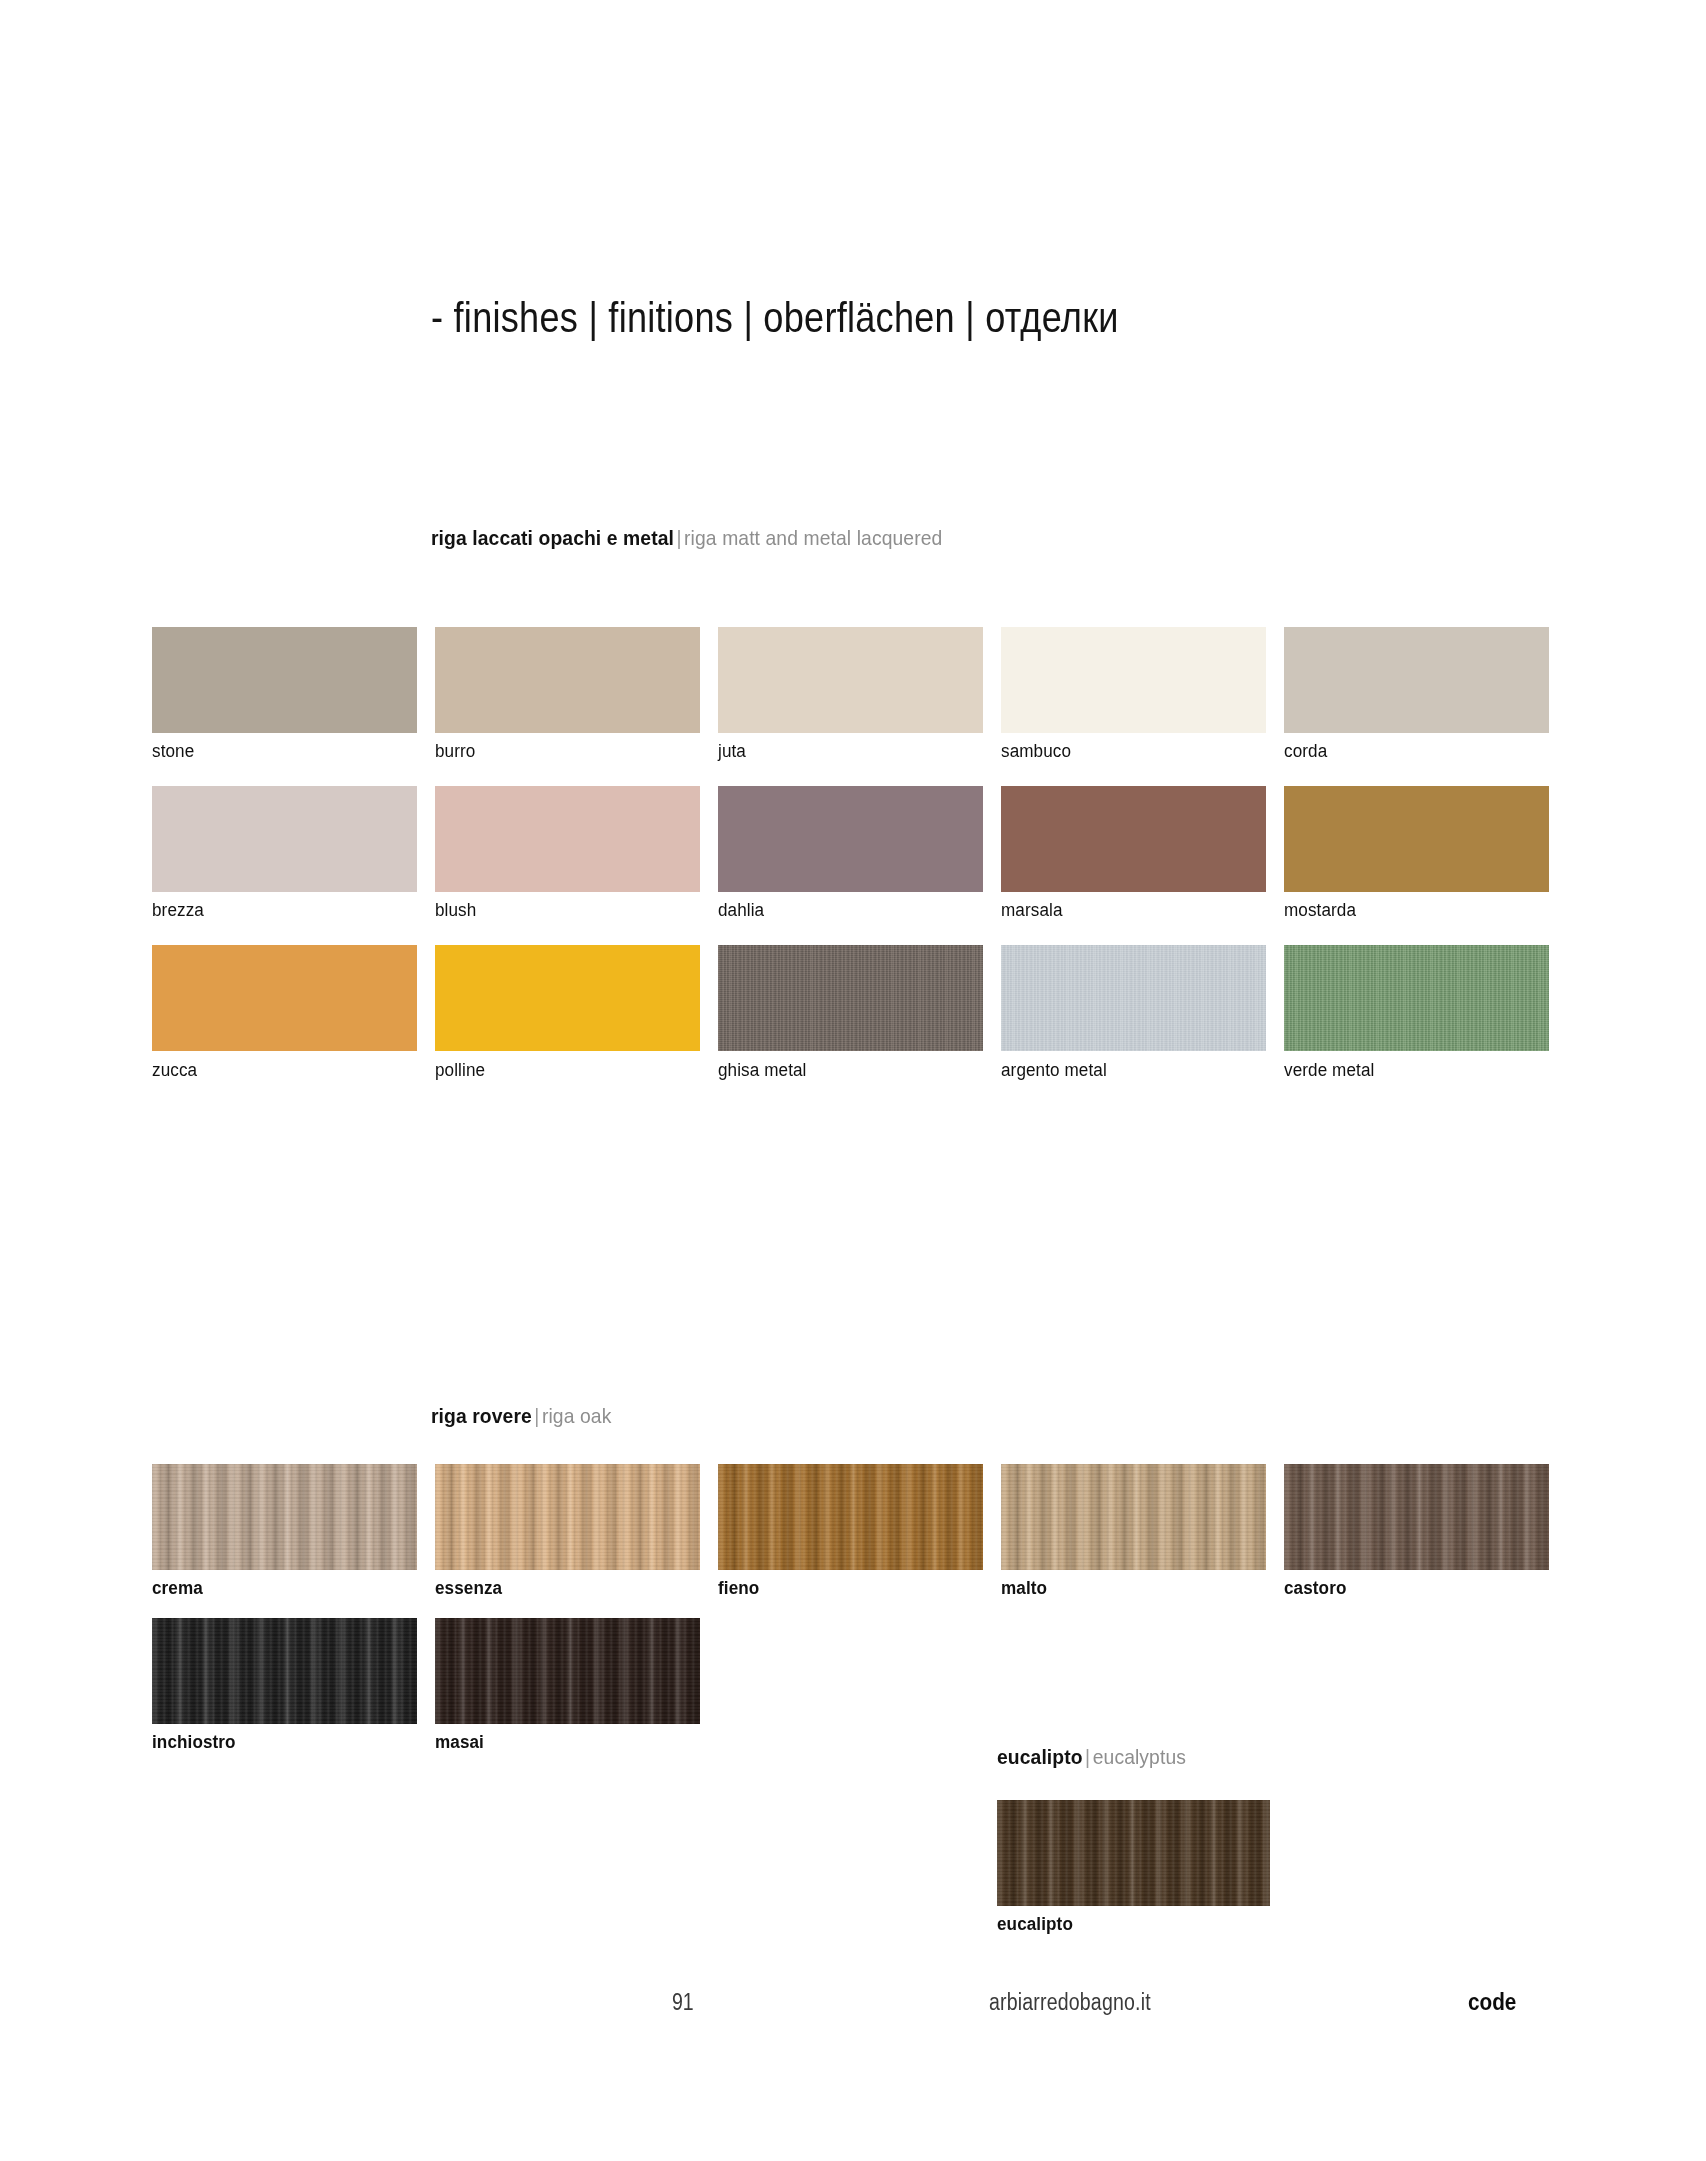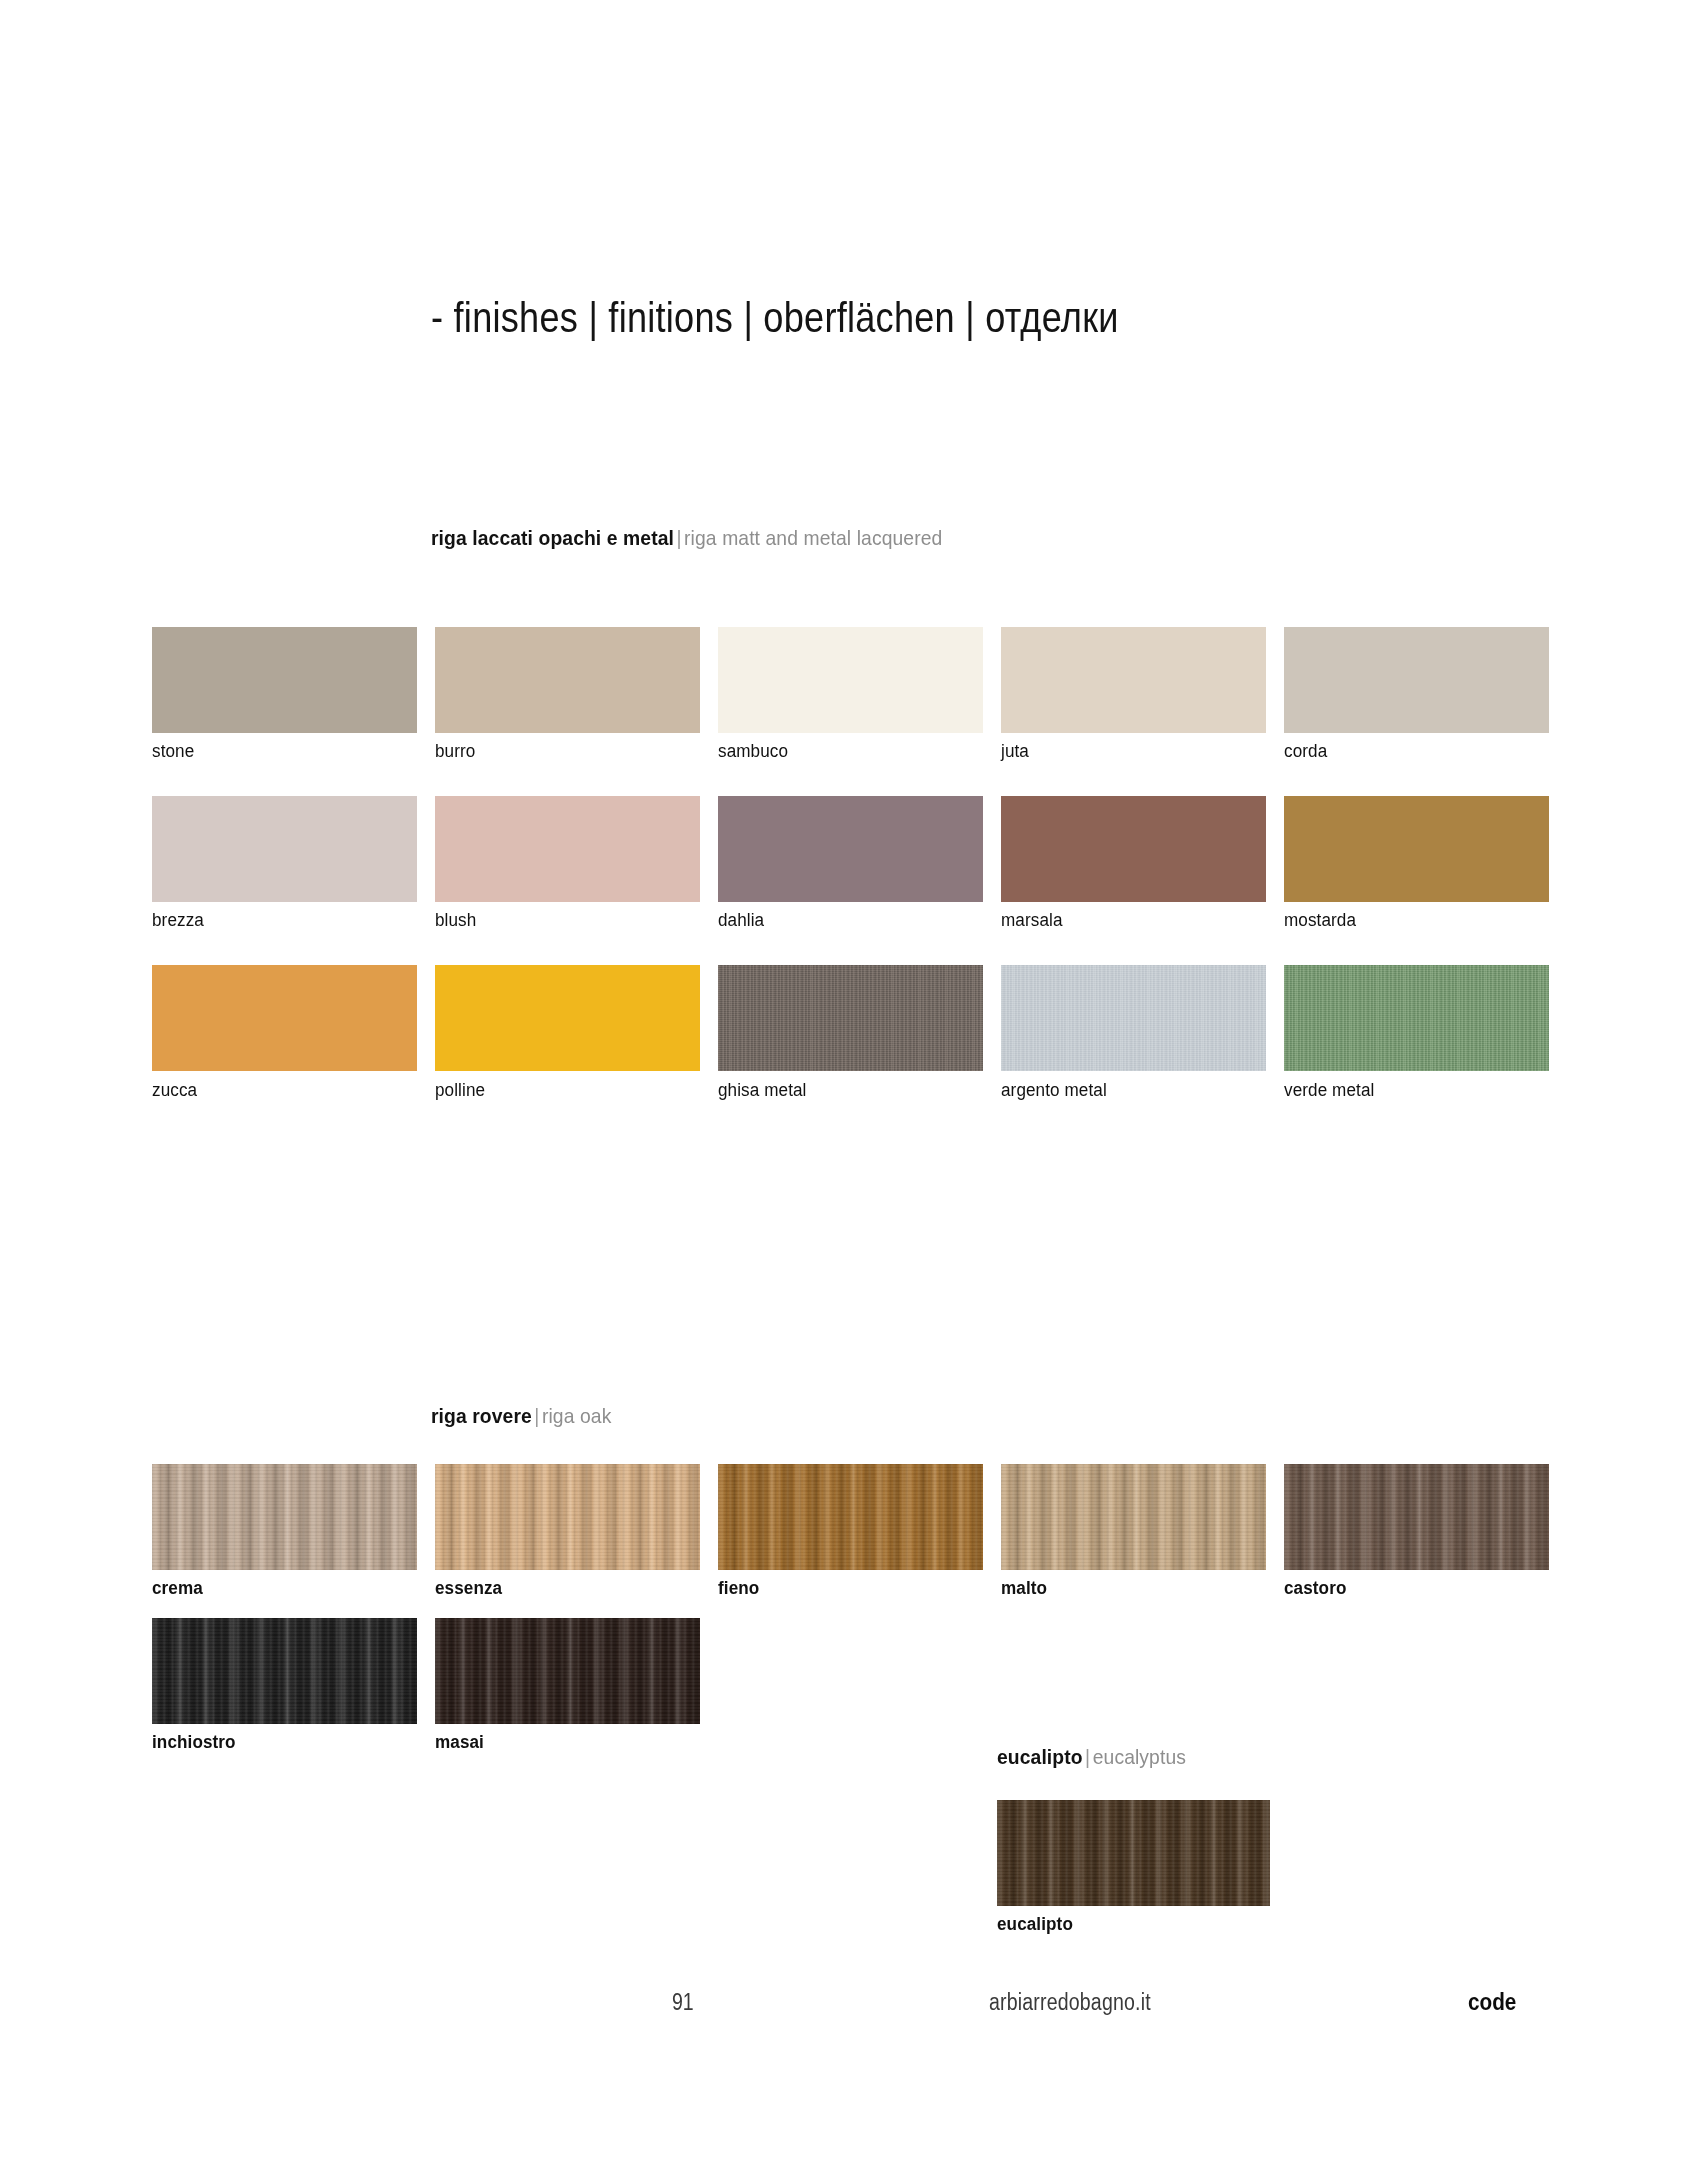--- a/index.html
+++ b/index.html
@@ -87,21 +87,21 @@
     white-space: nowrap;
     transform: scaleX(0.95);
     transform-origin: left center;
   }
   .swatch-label.bold { font-weight: bold; }
 
   
   #grid-laccati {
     left: 152px;
     top: 627px;
-    row-gap: 34px;
+    row-gap: 24px;
   }
   #grid-laccati .swatch-chip { height: 106px; }
 
   
   #grid-rovere {
     left: 152px;
     top: 1464px;
     row-gap: 19px;
   }
   #grid-rovere .swatch-chip { height: 106px; }
@@ -201,26 +201,26 @@
   <div class="swatch-grid" id="grid-laccati">
       <div class="swatch-cell">
         <div class="swatch-chip" style="background-color: rgb(176, 166, 152); position: relative; overflow: hidden;"></div>
         <div class="swatch-label">stone</div>
       </div>
       <div class="swatch-cell">
         <div class="swatch-chip" style="background-color: rgb(203, 186, 166); position: relative; overflow: hidden;"></div>
         <div class="swatch-label">burro</div>
       </div>
       <div class="swatch-cell">
+        <div class="swatch-chip" style="background-color: rgb(224, 212, 197); position: relative; overflow: hidden;"></div>
+        <div class="swatch-label">juta</div>
+      </div>
+      <div class="swatch-cell">
         <div class="swatch-chip" style="background-color: rgb(245, 241, 231); position: relative; overflow: hidden;"></div>
         <div class="swatch-label">sambuco</div>
-      </div>
-      <div class="swatch-cell">
-        <div class="swatch-chip" style="background-color: rgb(224, 212, 197); position: relative; overflow: hidden;"></div>
-        <div class="swatch-label">juta</div>
       </div>
       <div class="swatch-cell">
         <div class="swatch-chip" style="background-color: rgb(205, 197, 186); position: relative; overflow: hidden;"></div>
         <div class="swatch-label">corda</div>
       </div>
       <div class="swatch-cell">
         <div class="swatch-chip" style="background-color: rgb(213, 201, 197); position: relative; overflow: hidden;"></div>
         <div class="swatch-label">brezza</div>
       </div>
       <div class="swatch-cell">

